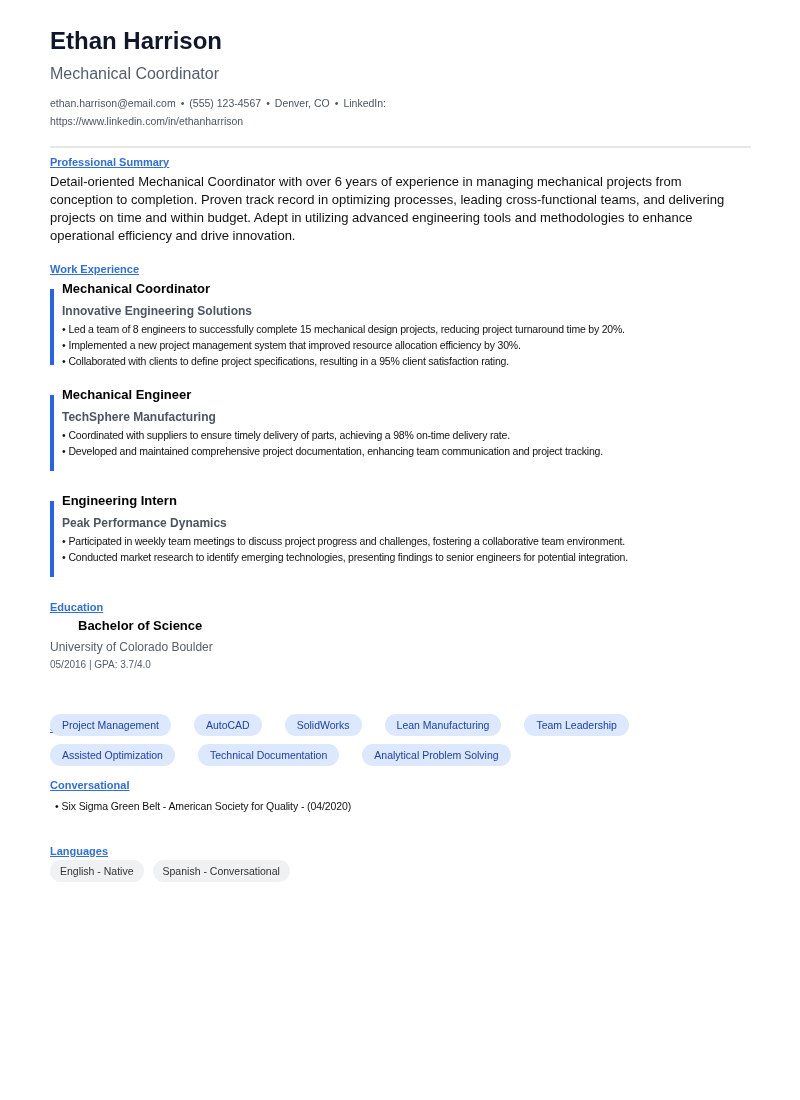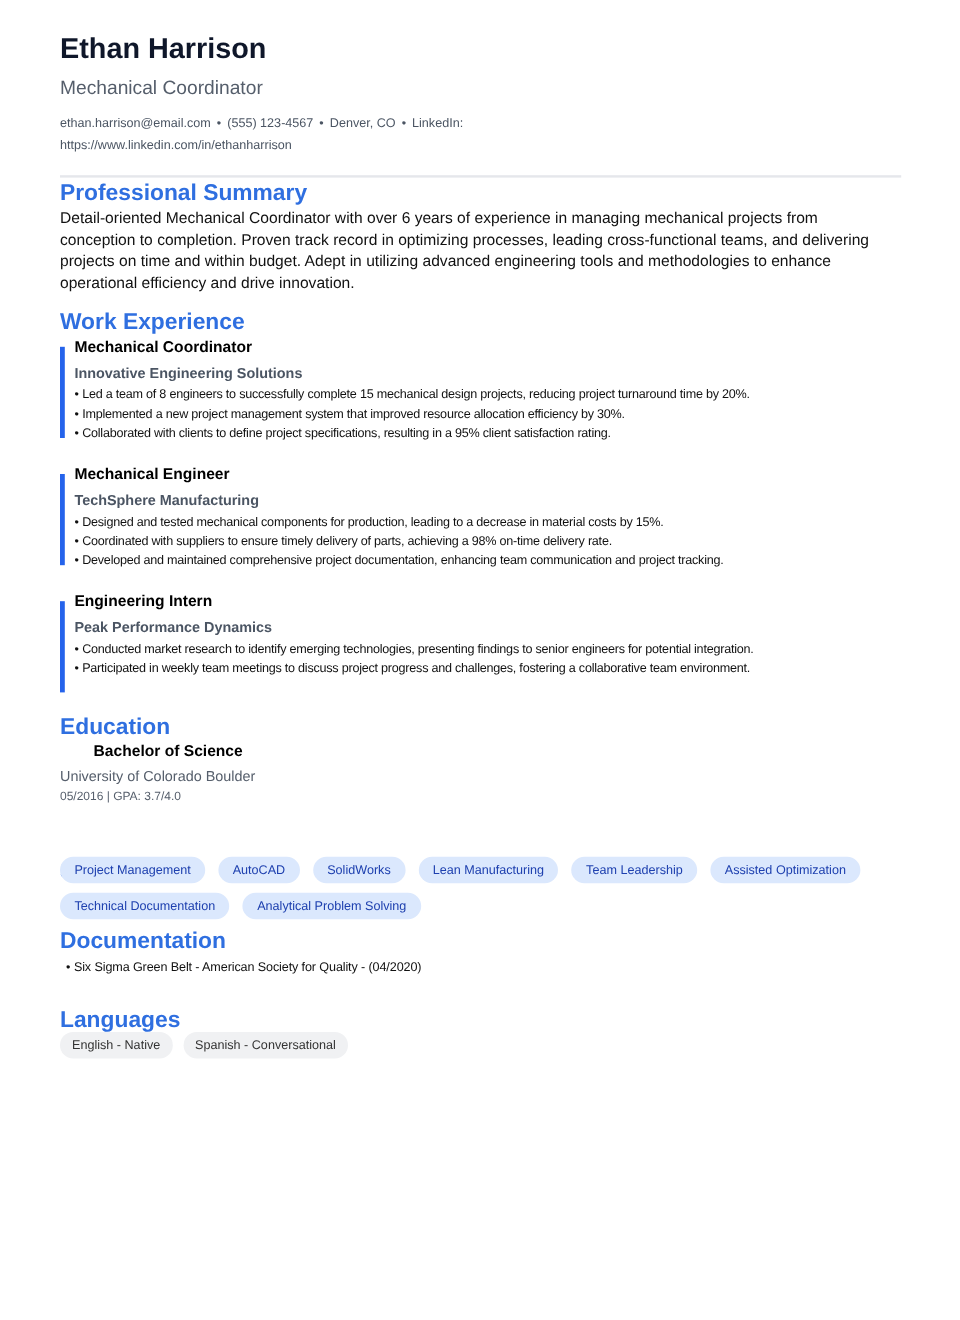--- a/index.html
+++ b/index.html
@@ -8,37 +8,37 @@
       font-family: "Liberation Sans", sans-serif; color: #111111;
     }
     .page { position: absolute; left: 50px; top: 0; width: 701px; }
 
     .name { position: absolute; top: 26px; left: 0; font-size: 24px; font-weight: bold; color: #0f172a; letter-spacing: 0px; margin: 0; line-height: 30px; }
     .title { position: absolute; top: 64px; left: 0; font-size: 16px; color: #555e6b; line-height: 20px; }
     .contact { position: absolute; top: 94px; left: 0; width: 380px; font-size: 10.5px; color: #4b5563; line-height: 18px; }
     .contact .sep { margin: 0 5px; }
     .divider { position: absolute; top: 146px; left: 0; width: 701px; height: 2px; background: #e5e7eb; }
 
-    .section-heading { position: absolute; left: 0; font-size: 19px; font-weight: bold; color: #2f6fe0; line-height: 16px; margin: 0; }
+    .section-heading { position: absolute; left: 0; font-size: 11px; font-weight: bold; color: #2f6fe0; line-height: 16px; margin: 0; text-decoration: underline; }
 
     .summary { position: absolute; top: 173px; left: 0; width: 690px; font-size: 13px; line-height: 18px; color: #111; margin: 0; }
 
     .job { position: absolute; left: 0; width: 701px; }
     .job .bar { position: absolute; left: 0; top: 8px; width: 4px; height: 76px; background: #2563eb; }
     .job .role { position: absolute; left: 12px; top: 0; font-size: 13px; font-weight: bold; color: #000; line-height: 16px; }
     .job .company { position: absolute; left: 12px; top: 22px; font-size: 12px; font-weight: bold; color: #4b5563; line-height: 16px; }
     .job ul { position: absolute; left: 12px; top: 40px; margin: 0; padding: 0; list-style: none; }
     .job li { font-size: 10.5px; line-height: 16px; color: #111; white-space: nowrap; letter-spacing: -0.2px; }
     .job li::before { content: "\2022"; margin-right: 3px; }
 
     .edu-degree { position: absolute; top: 618px; left: 0; font-size: 13px; font-weight: bold; color: #000; line-height: 16px; padding-left: 28px; }
     .edu-school { position: absolute; top: 639px; left: 0; font-size: 12px; color: #555e6b; line-height: 16px; }
     .edu-meta { position: absolute; top: 658px; left: 0; font-size: 10px; color: #555e6b; line-height: 14px; }
 
-    .pills { position: absolute; left: 0; width: 701px; display: flex; flex-wrap: wrap; gap: 8px 11px; }
+    .pills { position: absolute; left: 0; width: 701px; display: flex; flex-wrap: wrap; gap: 8px 23px; }
     .pill { display: inline-block; height: 22px; line-height: 22px; padding: 0 12px; border-radius: 11px; font-size: 10.5px; white-space: nowrap; }
     .pill.skill { background: #dbe8fd; color: #1e40af; }
     .pill.lang { background: #f0f1f3; color: #333; padding: 0 10px; }
 
     .certs { position: absolute; top: 797px; left: 5px; margin: 0; padding: 0; list-style: none; }
     .certs li { font-size: 10.5px; line-height: 18px; color: #111; white-space: nowrap; letter-spacing: -0.1px; }
     .certs li::before { content: "\2022"; margin-right: 3px; }
   </style>
 </head>
 <body>
@@ -69,54 +69,53 @@
       <li>Implemented a new project management system that improved resource allocation efficiency by 30%.</li>
       <li>Collaborated with clients to define project specifications, resulting in a 95% client satisfaction rating.</li>
     </ul>
   </div>
 
   <div class="job" style="top:387px;">
     <div class="bar"></div>
     <div class="role">Mechanical Engineer</div>
     <div class="company">TechSphere Manufacturing</div>
     <ul>
-      <li>Designed and tested mechanical components for production, leading to a decrease in material costs by 15%.</li>
       <li>Coordinated with suppliers to ensure timely delivery of parts, achieving a 98% on-time delivery rate.</li>
       <li>Developed and maintained comprehensive project documentation, enhancing team communication and project tracking.</li>
     </ul>
   </div>
 
   <div class="job" style="top:493px;">
     <div class="bar"></div>
     <div class="role">Engineering Intern</div>
     <div class="company">Peak Performance Dynamics</div>
     <ul>
+      <li>Participated in weekly team meetings to discuss project progress and challenges, fostering a collaborative team environment.</li>
       <li>Conducted market research to identify emerging technologies, presenting findings to senior engineers for potential integration.</li>
-      <li>Participated in weekly team meetings to discuss project progress and challenges, fostering a collaborative team environment.</li>
     </ul>
   </div>
 
   <h2 class="section-heading" style="top:599px;">Education</h2>
   <div class="edu-degree">Bachelor of Science</div>
   <div class="edu-school">University of Colorado Boulder</div>
   <div class="edu-meta">05/2016 | GPA: 3.7/4.0</div>
 
   <h2 class="section-heading" style="top:687px;margin-top:32px;">Skills</h2>
   <div class="pills" style="top:714px;">
     <span class="pill skill">Project Management</span>
     <span class="pill skill">AutoCAD</span>
     <span class="pill skill">SolidWorks</span>
     <span class="pill skill">Lean Manufacturing</span>
     <span class="pill skill">Team Leadership</span>
     <span class="pill skill">Assisted Optimization</span>
     <span class="pill skill">Technical Documentation</span>
     <span class="pill skill">Analytical Problem Solving</span>
   </div>
 
-  <h2 class="section-heading" style="top:777px;">Documentation</h2>
+  <h2 class="section-heading" style="top:777px;">Conversational</h2>
   <ul class="certs">
     <li>Six Sigma Green Belt - American Society for Quality - (04/2020)</li>
   </ul>
 
   <h2 class="section-heading" style="top:843px;">Languages</h2>
   <div class="pills" style="top:860px; gap: 8px 9px;">
     <span class="pill lang">English - Native</span>
     <span class="pill lang">Spanish - Conversational</span>
   </div>
 

